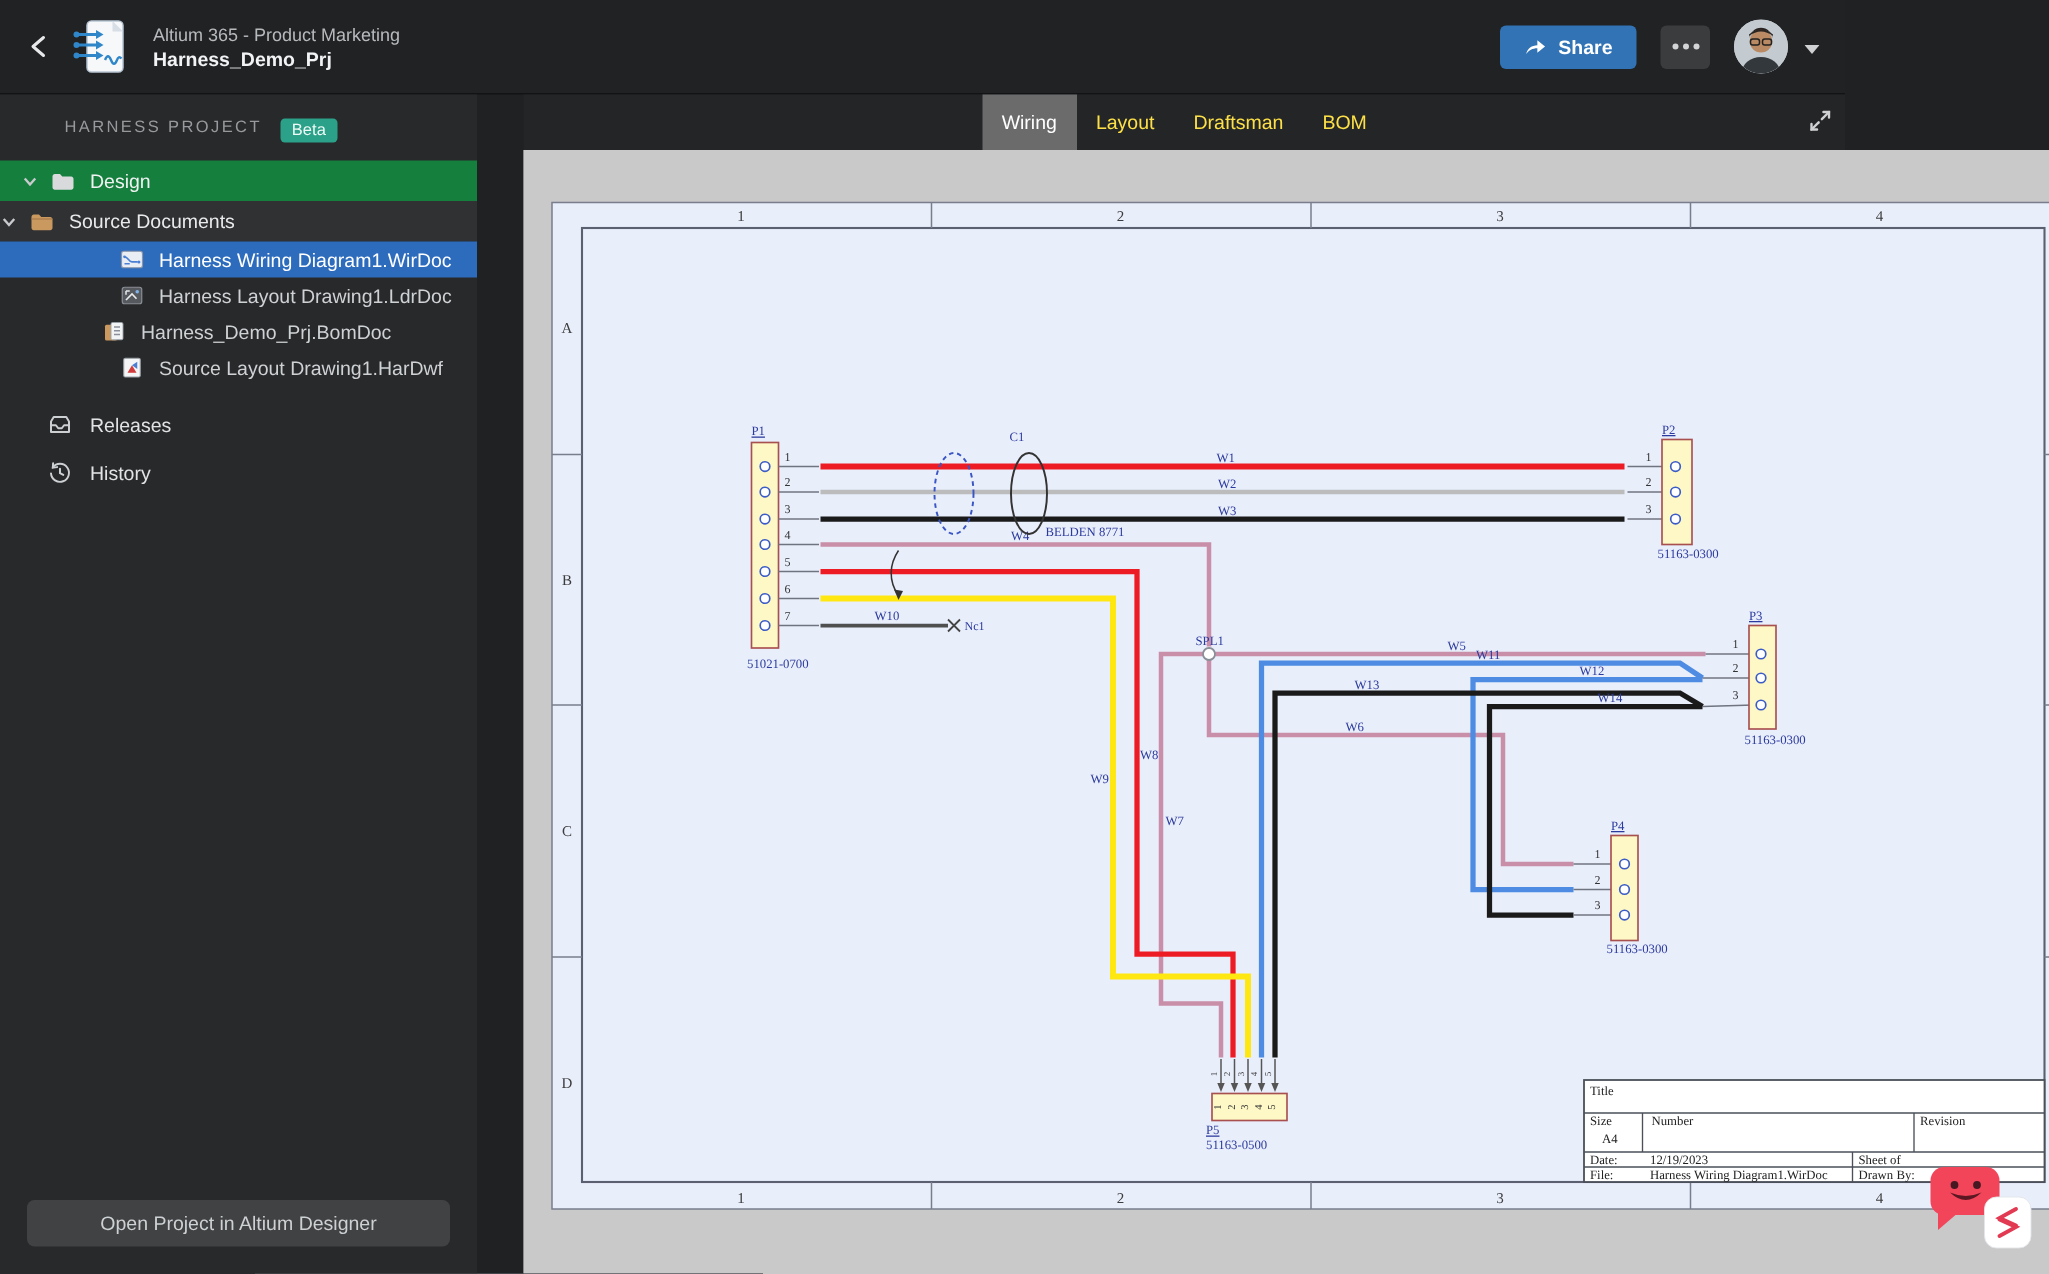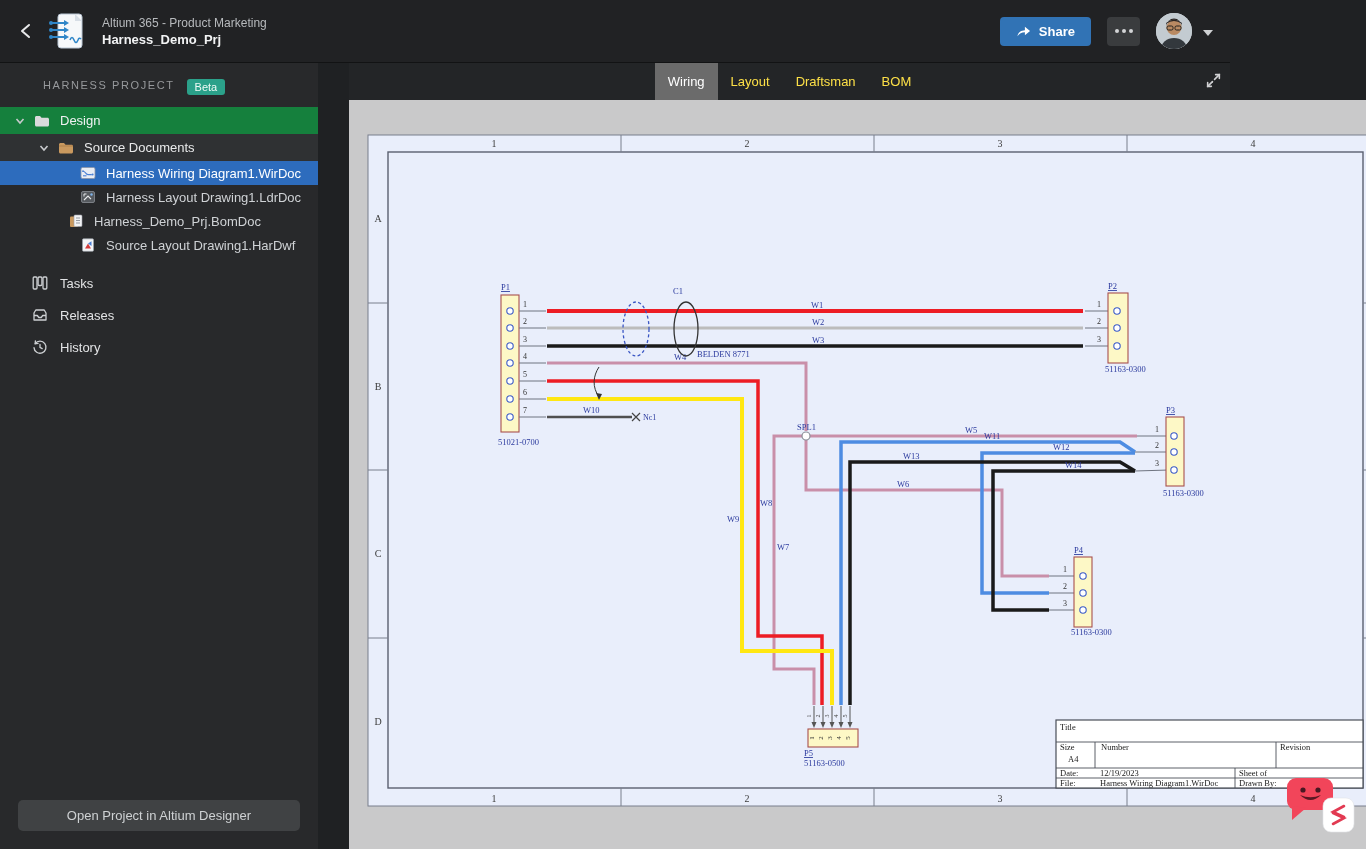--- a/index.html
+++ b/index.html
@@ -125,21 +125,21 @@
       <div class="row design" style="padding-left:14px;">
         <svg class="chev" viewBox="0 0 12 12">
             <polyline points="2.5,4 6,8 9.5,4" fill="none" stroke="#c8cacd" stroke-width="1.6"></polyline>
           </svg>
         <svg class="ic16" viewBox="0 0 16 16">
             <path d="M1,4.5 C1,3.7 1.7,3 2.5,3 H6 L7.5,4.7 H13.5 C14.3,4.7 15,5.4 15,6.2 V12 C15,12.8 14.3,13.5 13.5,13.5 H2.5 C1.7,13.5 1,12.8 1,12 Z" fill="#d9dadc"></path>
           </svg>
         <span>Design</span>
       </div>
 
-      <div class="row srcdocs" style="padding-left:38px;">
+      <div class="row srcdocs" style="">
         <svg class="chev" viewBox="0 0 12 12">
             <polyline points="2.5,4 6,8 9.5,4" fill="none" stroke="#c8cacd" stroke-width="1.6"></polyline>
           </svg>
         <svg class="ic16" viewBox="0 0 16 16">
             <path d="M1,4.5 C1,3.7 1.7,3 2.5,3 H6 L7.5,4.7 H13.5 C14.3,4.7 15,5.4 15,6.2 V12 C15,12.8 14.3,13.5 13.5,13.5 H2.5 C1.7,13.5 1,12.8 1,12 Z" fill="#c9995f"></path>
             <path d="M1,6 H15" stroke="#a87b48" stroke-width="0.8"></path>
           </svg>
         <span>Source Documents</span>
       </div>
 
@@ -176,30 +176,20 @@
       <div class="row file" style="padding-left:80px;">
         <svg class="ic16" viewBox="0 0 16 16">
           <rect x="2.5" y="1.8" width="11" height="12.5" rx="1" fill="#f4f5f7" stroke="#9aa0a8" stroke-width="0.7"></rect>
           <path d="M5,11.5 L8,6.5 L11,11.5 Z" fill="#d23b3b"></path>
           <path d="M8,6.5 L11.5,4.2 L11.5,9 Z" fill="#4a7fd4"></path>
         </svg>
         <span>Source Layout Drawing1.HarDwf</span>
       </div>
 
       <div class="nav-group">
-        <div class="navrow">
-          <svg class="ic16" viewBox="0 0 16 16">
-            <g fill="none" stroke="#cdd0d3" stroke-width="1.3">
-              <rect x="1.2" y="2" width="3.8" height="12" rx="1"></rect>
-              <rect x="6.1" y="2" width="3.8" height="8.5" rx="1"></rect>
-              <rect x="11" y="2" width="3.8" height="12" rx="1"></rect>
-            </g>
-          </svg>
-          <span>Tasks</span>
-        </div>
         <div class="navrow">
           <svg class="ic16" viewBox="0 0 16 16">
             <g fill="none" stroke="#cdd0d3" stroke-width="1.3" stroke-linejoin="round">
               <path d="M2,6 L3.8,3 H12.2 L14,6 V13 H2 Z"></path>
               <path d="M2,8.5 H5.3 L6.8,10.5 H9.2 L10.7,8.5 H14"></path>
             </g>
           </svg>
           <span>Releases</span>
         </div>
         <div class="navrow">

